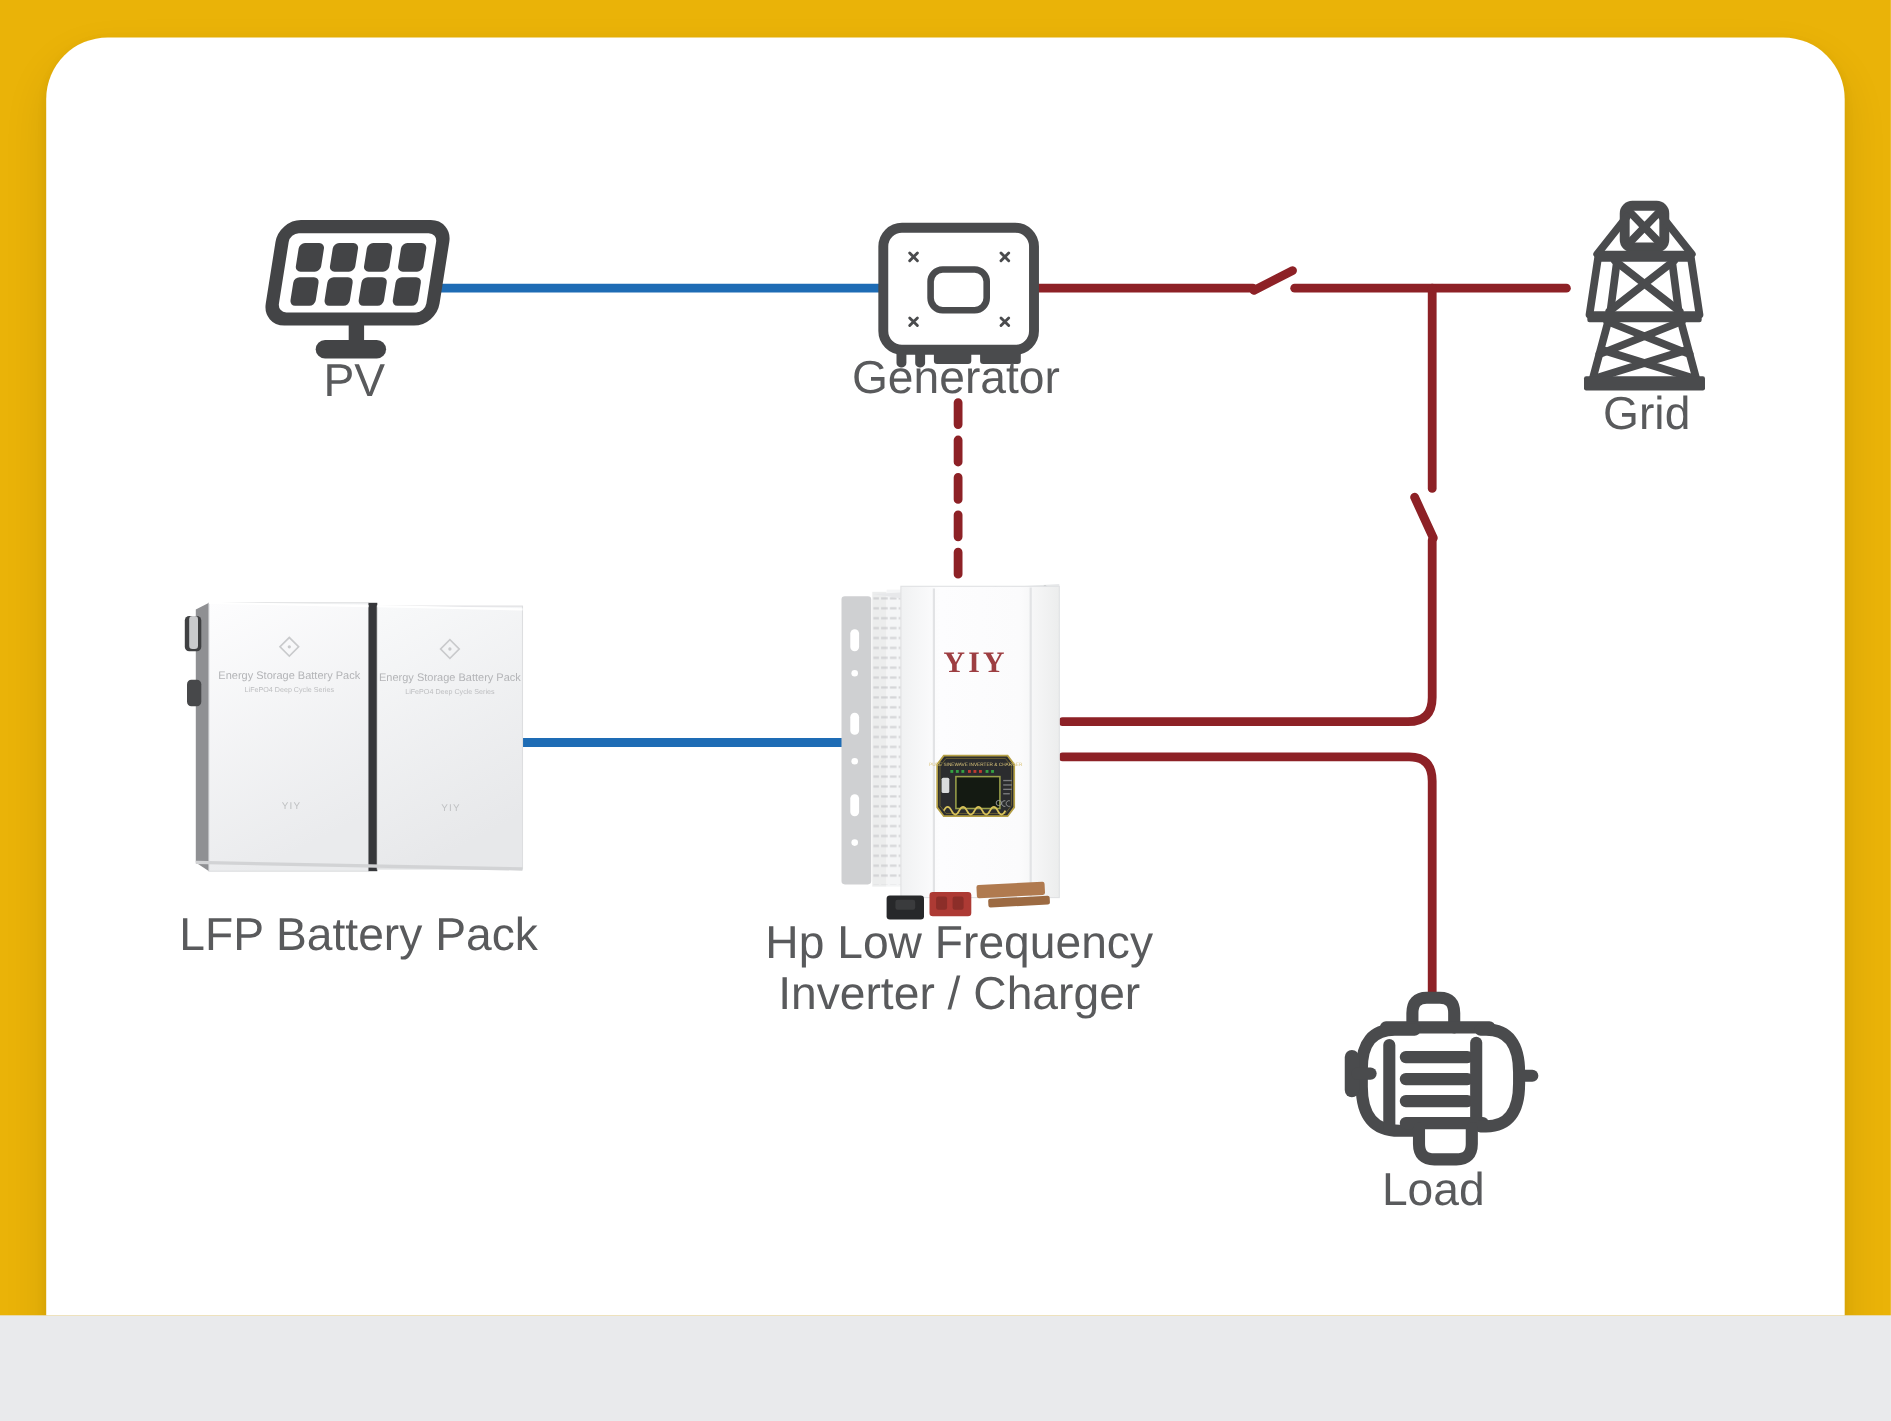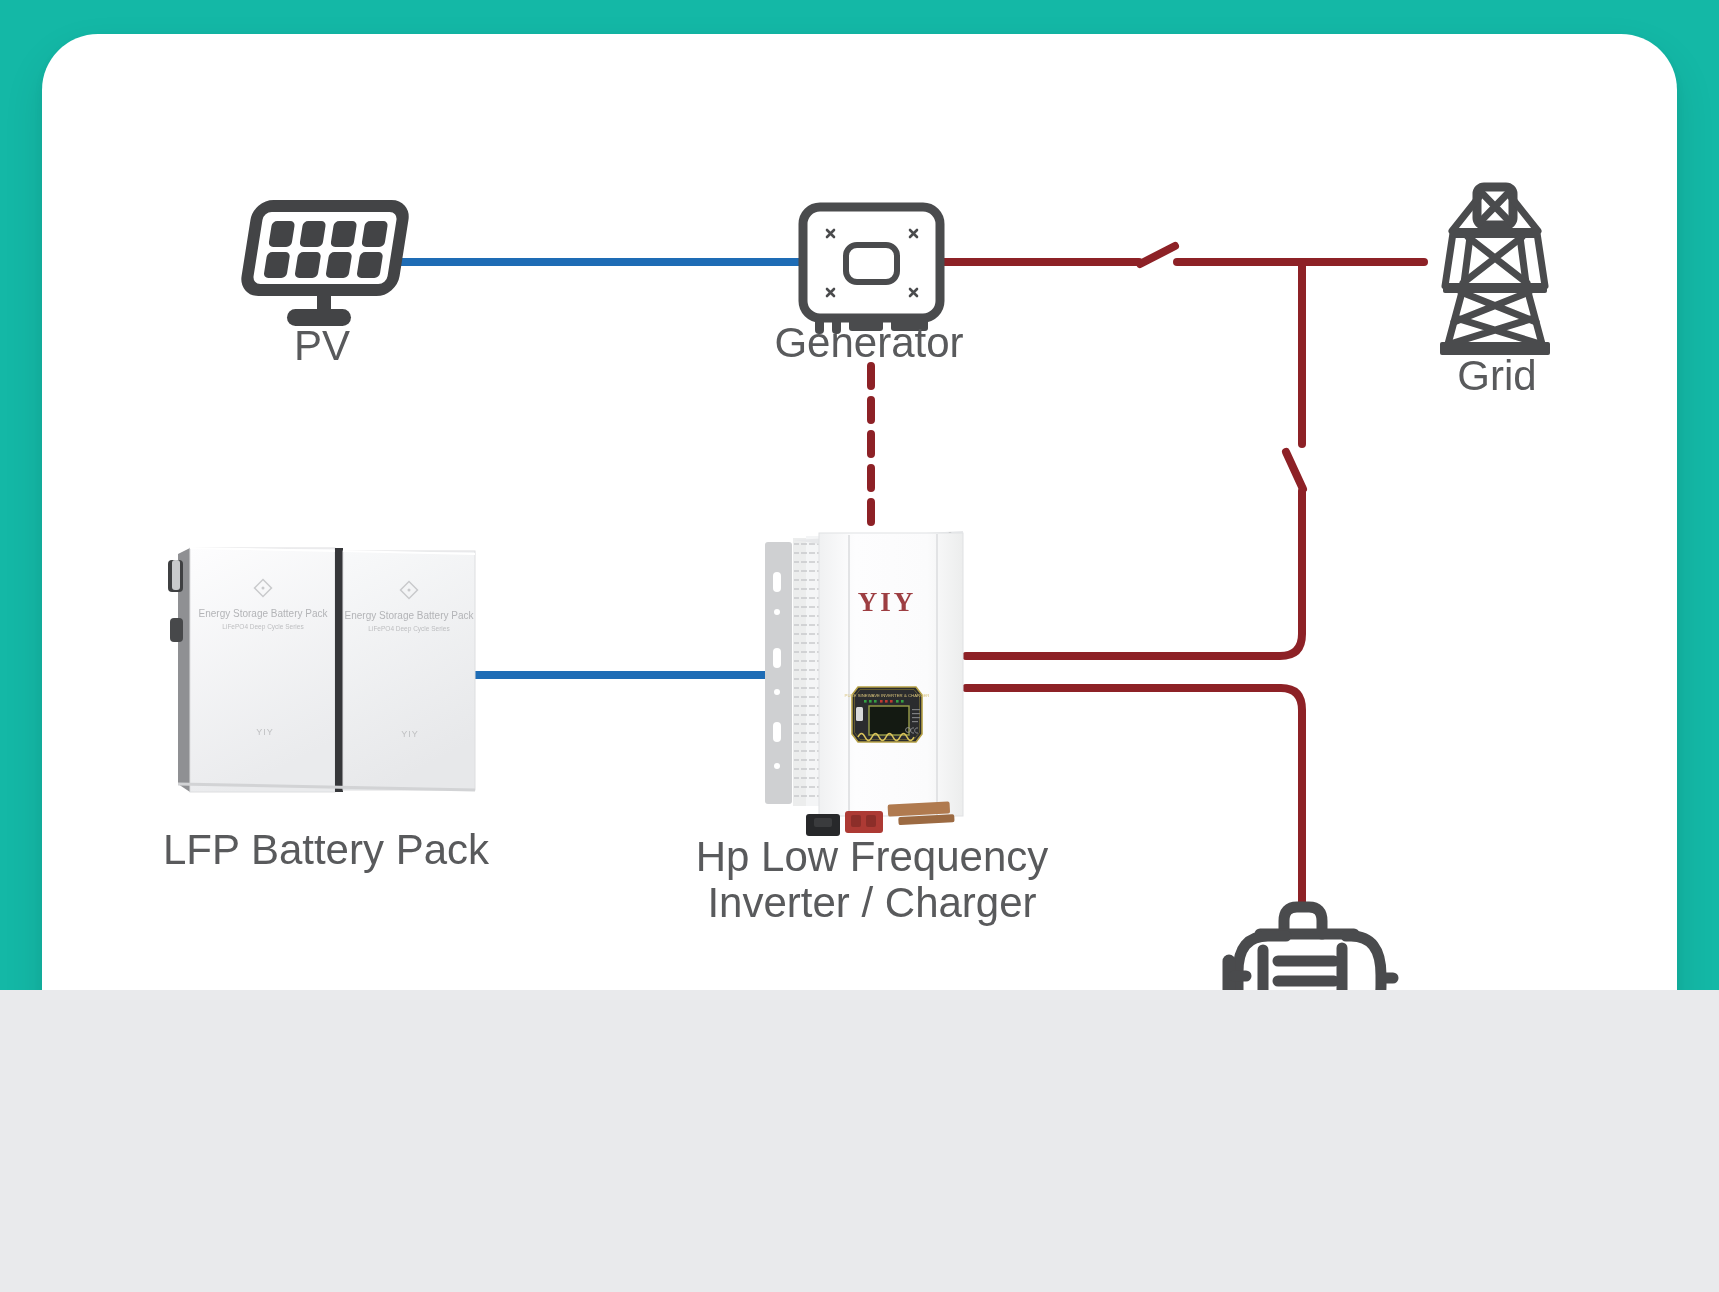--- a/index.html
+++ b/index.html
@@ -1,19 +1,19 @@
 <!DOCTYPE html>
 <html><head>
 <meta charset="utf-8">
 <style>
   html,body{margin:0;padding:0;background:#e9eaec;}
   .stage{
     position:relative;
-    width:1719px;height:990px;
-    background:#14b8a6;
+    width:1719px;height:1196px;
+    background:#eab308;
     font-family:"Liberation Sans","DejaVu Sans",sans-serif;
     overflow:hidden;
   }
   .card{
     position:absolute;
     left:42px;top:34px;width:1635px;height:1224px;
     background:#ffffff;
     border-radius:56px;
     box-shadow:0 18px 40px rgba(0,0,0,0.10),0 4px 10px rgba(0,0,0,0.05);
   }

